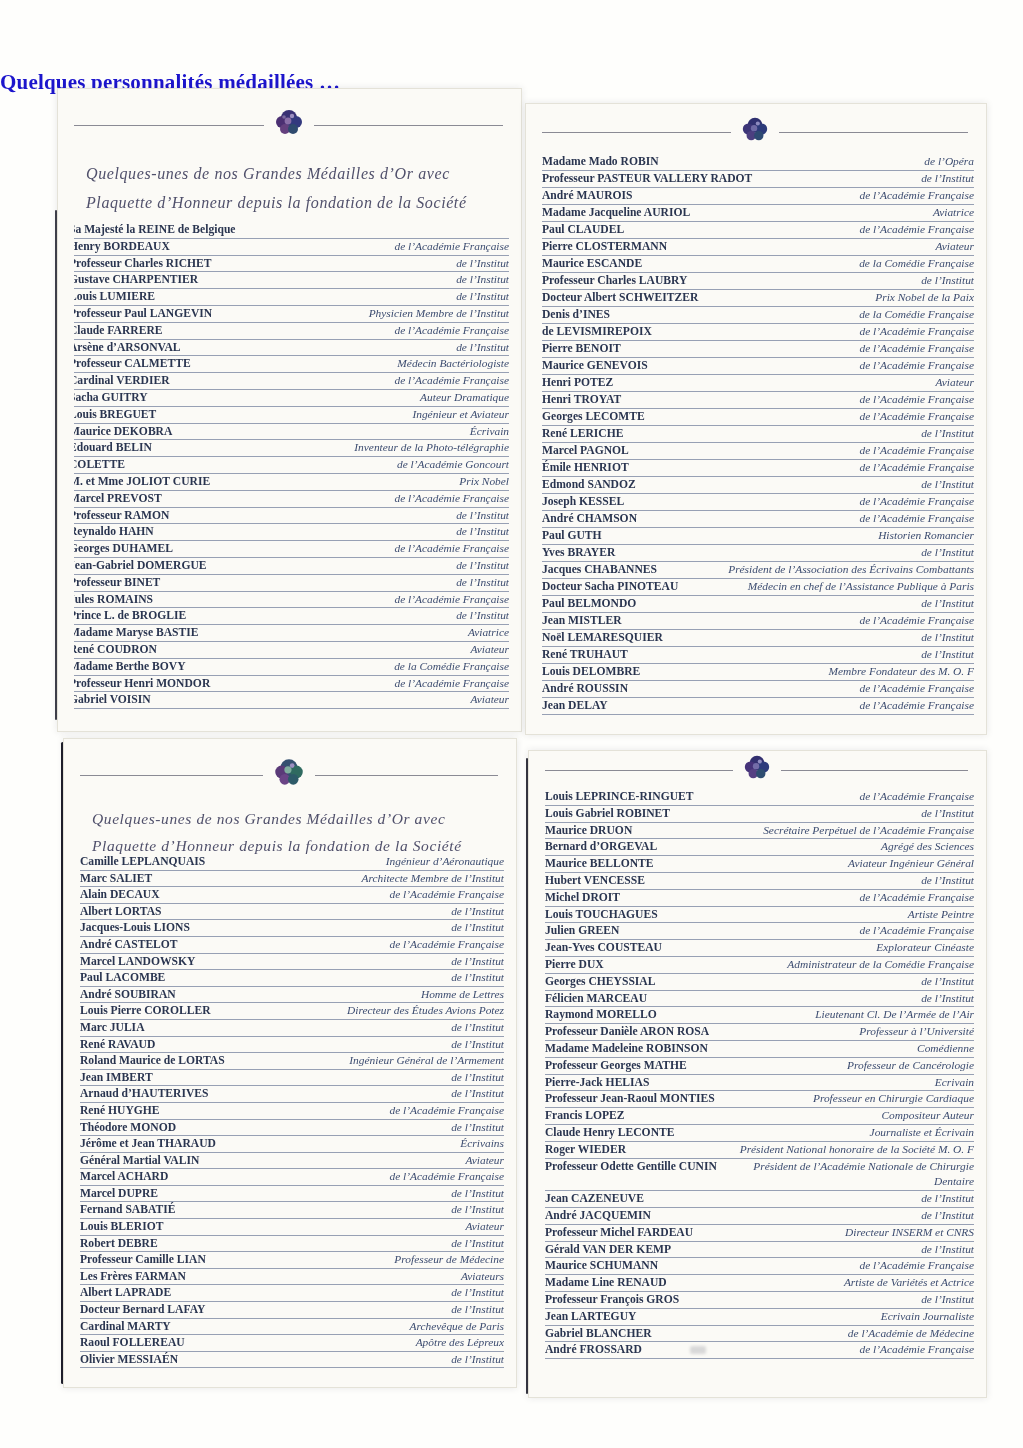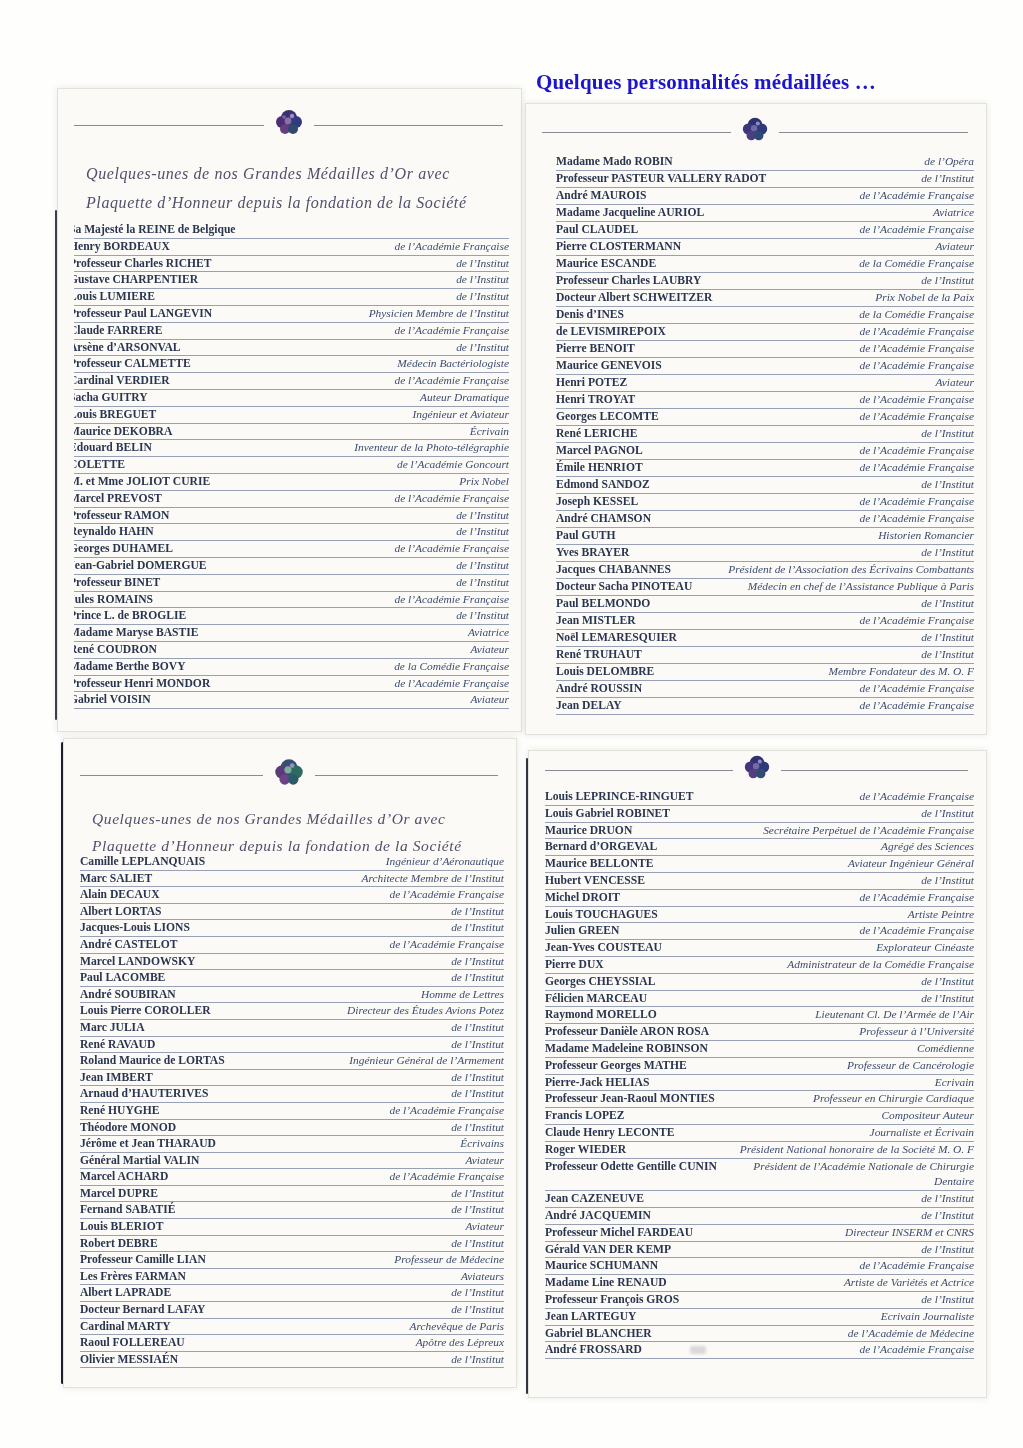--- a/index.html
+++ b/index.html
@@ -4,25 +4,24 @@
 <style>
   html,body{margin:0;padding:0;}
   body{
     width:1023px;height:1448px;position:relative;
     background:#fefefc;
     font-family:"Liberation Serif", serif;
     overflow:hidden;
   }
   .doc-title{
     position:absolute;left:0;top:70px;width:846px;
-    text-align:right;
+    text-align:left;
     font-size:21px;font-weight:bold;
     color:#1c15cc;
     letter-spacing:.2px;
-    margin-left:30px;
   }
   
   .page{
     position:absolute;
     background:#fbfaf6;
     border:1px solid #e4e2d8;
     box-shadow:0 0 7px rgba(40,40,60,.10);
     overflow:hidden;
   }
   .page-1{left:57px;top:88px;width:463px;height:642px;}
@@ -54,21 +53,21 @@
     color:#50506b;
     font-size:16px;
     line-height:29px;
     letter-spacing:.6px;
   }
   .page-3 .script-heading{margin-top:10px;font-size:15.5px;line-height:27px;}
 
   
   .list{position:absolute;left:16px;right:12px;}
   .page-1 .list{top:133px;}
-  .page-2 .list{top:50px;margin-left:14px;}
+  .page-2 .list{top:50px;}
   .page-3 .list{top:115px;}
   .page-4 .list{top:38px;}
 
   .row{
     display:flex;justify-content:space-between;align-items:flex-start;
     border-bottom:1px solid #97a0b4;
     box-sizing:border-box;
     overflow:hidden;
   }
   .page-1 .row{height:16.8px;}

